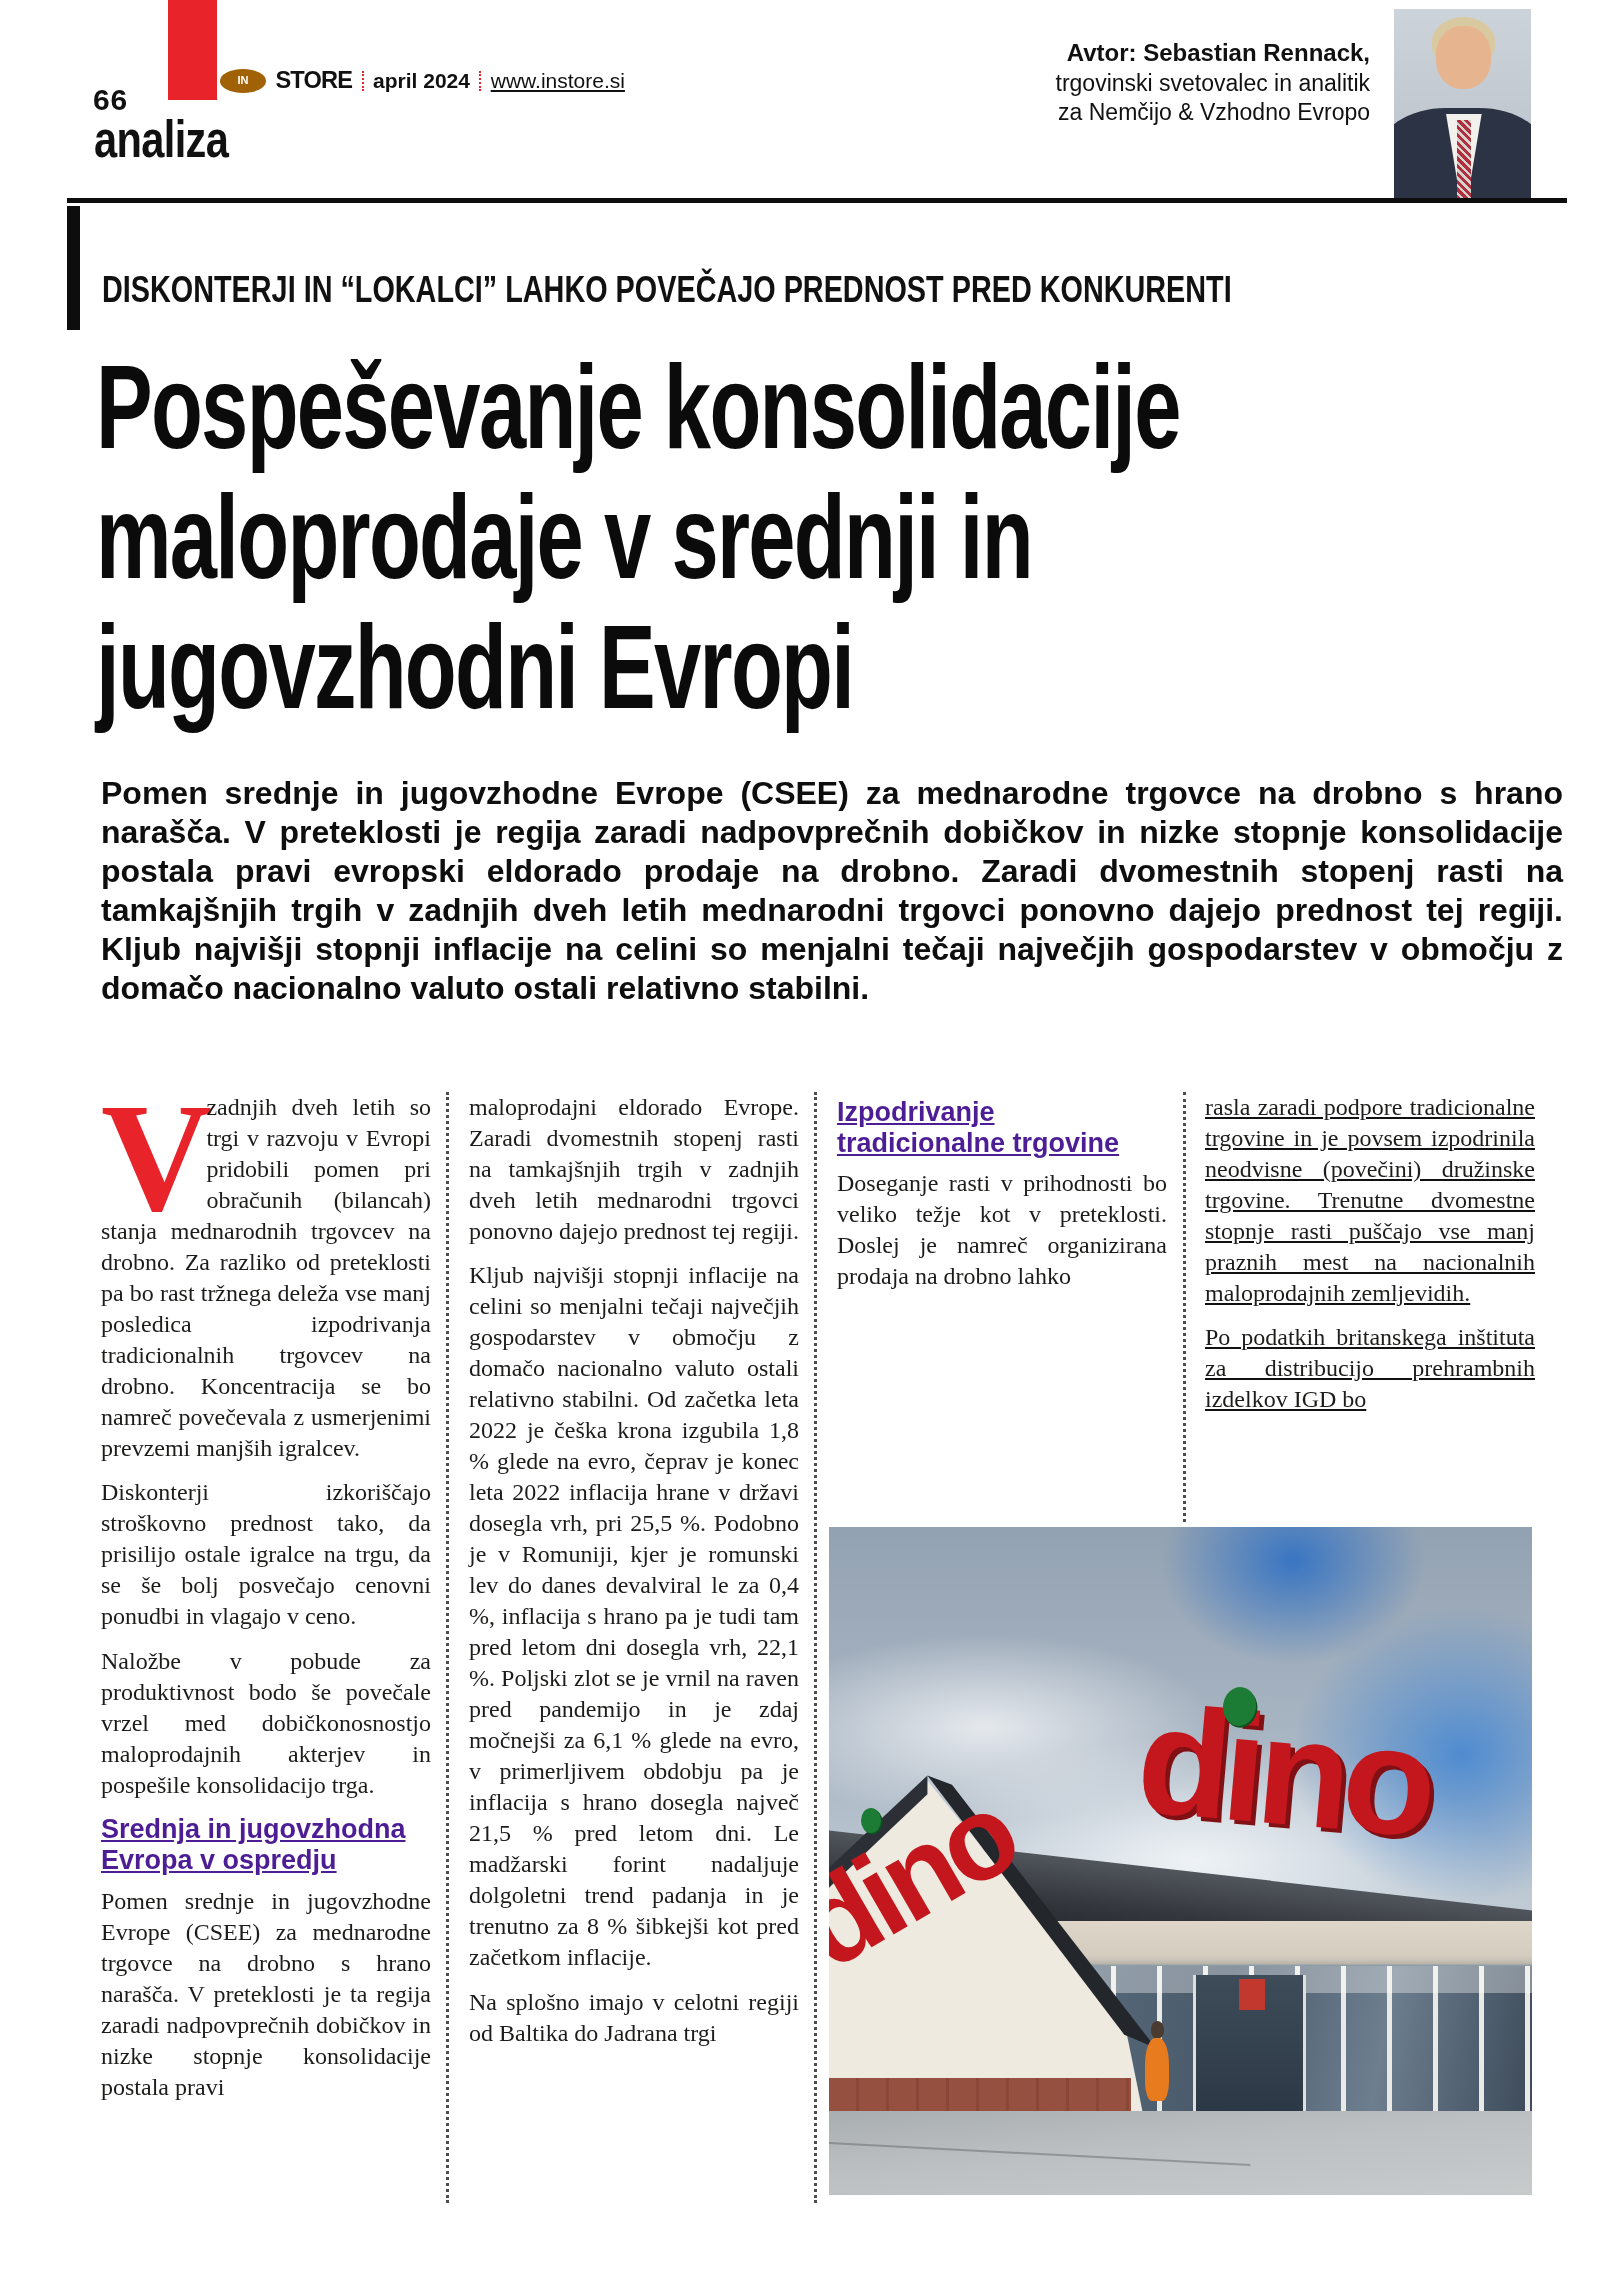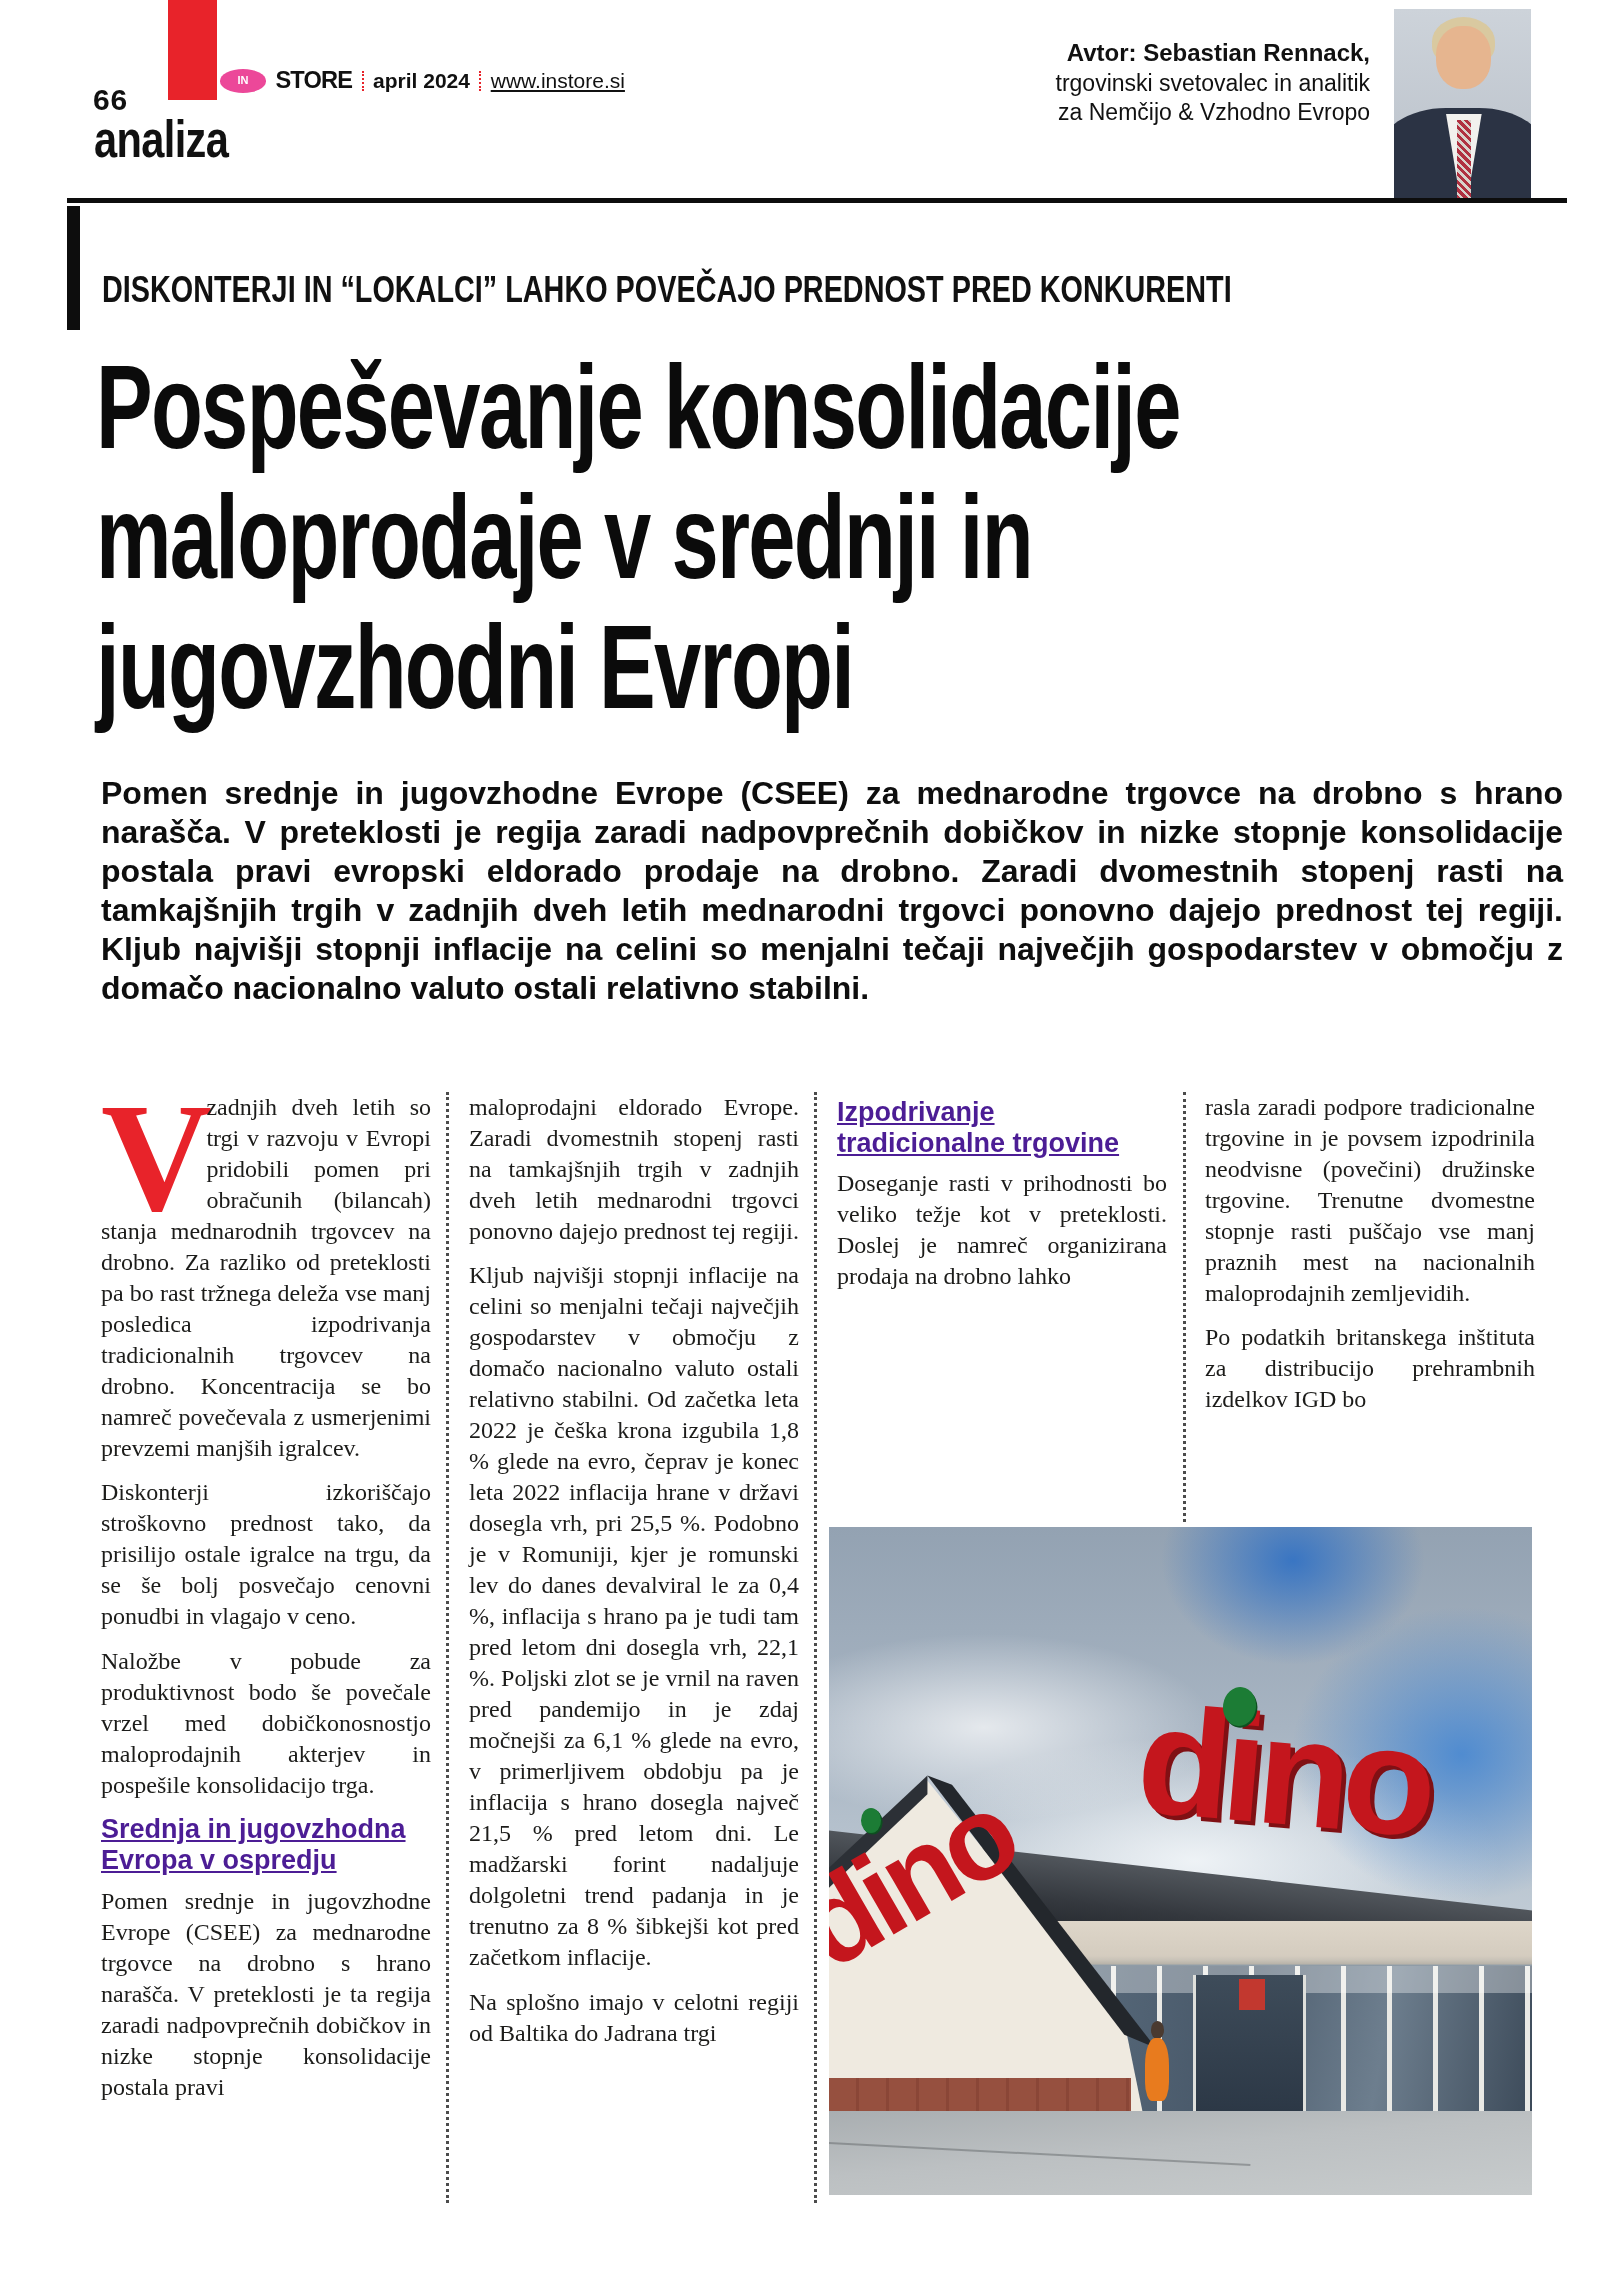--- a/index.html
+++ b/index.html
@@ -8,21 +8,21 @@
     width:1623px; height:2295px; position:relative; overflow:hidden;
     font-family:"Liberation Sans", sans-serif; color:#111;
   }
   .abs { position:absolute; }
 
   
   .pageno { left:93px; top:85px; font:700 30px/1 "Liberation Sans",sans-serif; letter-spacing:0.8px; }
   .red-block { left:168px; top:0; width:49px; height:100px; background:#e8232a; }
   .brand-row { left:220px; top:69px; height:23.6px; display:flex; align-items:center; gap:9.4px; }
   .in-circle {
-    width:46px; height:23.6px; border-radius:50%; background:#ec4899; color:#fff;
+    width:46px; height:23.6px; border-radius:50%; background:#a16207; color:#fff;
     display:flex; align-items:center; justify-content:center;
     font:700 11px/1 "Liberation Sans",sans-serif;
   }
   .brand-store { font:700 23.6px/1 "Liberation Sans",sans-serif; letter-spacing:-0.8px; }
   .hdr-sep { width:0; height:20.4px; border-left:2.4px dotted #e8232a; }
   .issue { font:700 21px/1 "Liberation Sans",sans-serif; }
   .website { font:400 21px/1 "Liberation Sans",sans-serif;text-decoration:underline; }
   .section-title {
     left:94px; top:113px; font:700 52px/1 "Liberation Sans",sans-serif;
     transform:scaleX(.8); transform-origin:0 0; letter-spacing:-0.8px; white-space:nowrap;
@@ -51,21 +51,21 @@
     font:700 118px/130px "Liberation Sans",sans-serif; letter-spacing:-2.4px;
     transform:scaleX(.72); transform-origin:0 0; color:#0b0b0b;
   }
   .lead {
     left:101px; top:774px; width:1462px;
     font:700 32px/39px "Liberation Sans",sans-serif; text-align:justify; color:#0e0e0e;
   }
 
   
   .col { top:1092px; width:330px; }
-  .col-1 { left:101px; } .col-2 { left:469px; } .col-3 { left:837px; } .col-4 { left:1205px; }
+  .col-1 { left:101px; } .col-2 { left:469px; } .col-3 { left:837px; } .col-4 { left:1205px;text-decoration:underline; }
   .col p {
     font:400 24px/31px "Liberation Serif",serif; color:#1c1c1a;
     text-align:justify; margin:0 0 13.4px 0;
   }
   .subhead {
     font:700 27px/31px "Liberation Sans",sans-serif; color:#4c1d95;
     margin:4.7px 0 9.4px 0;
     text-decoration:underline;
   }
   .dropcap {

